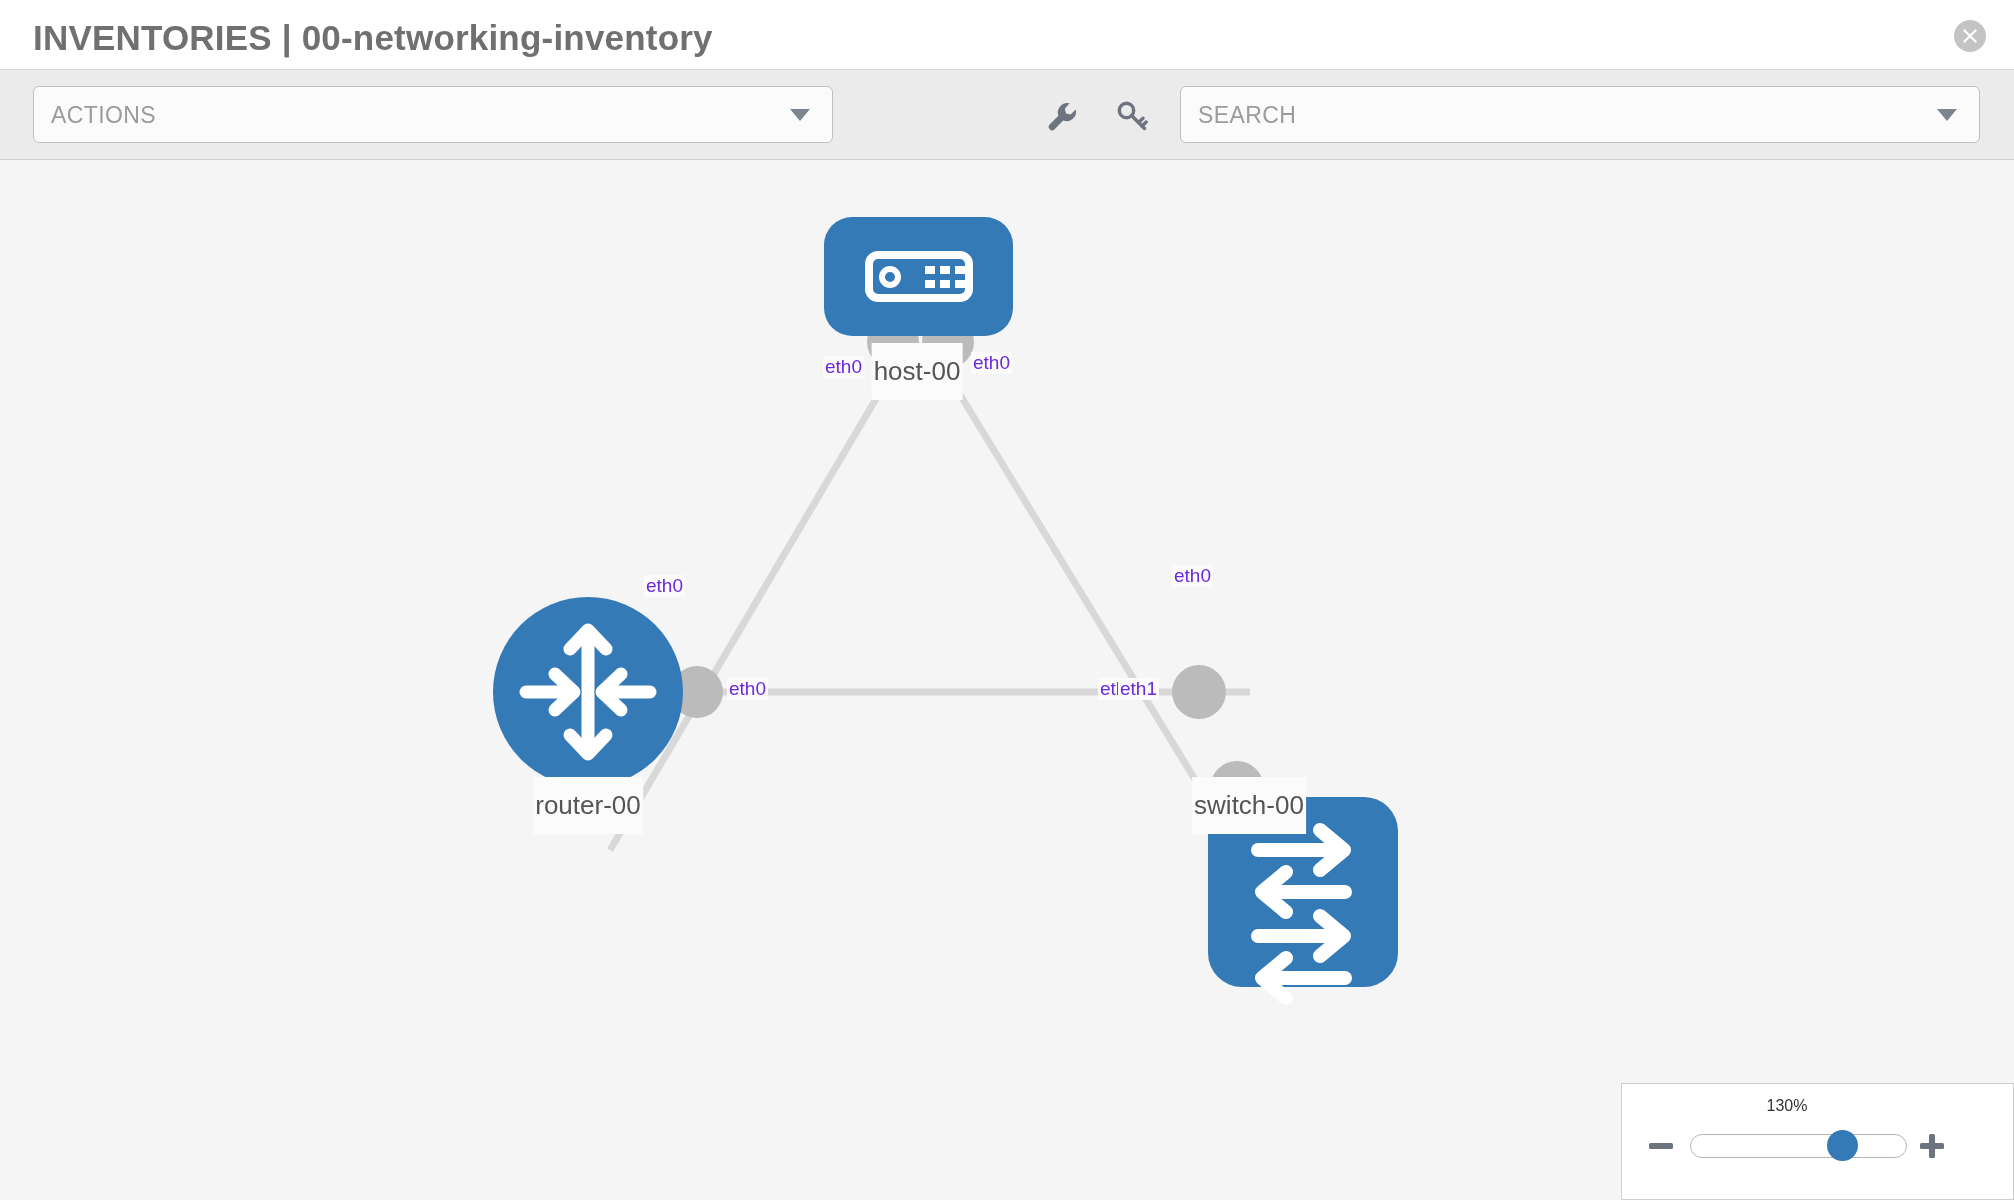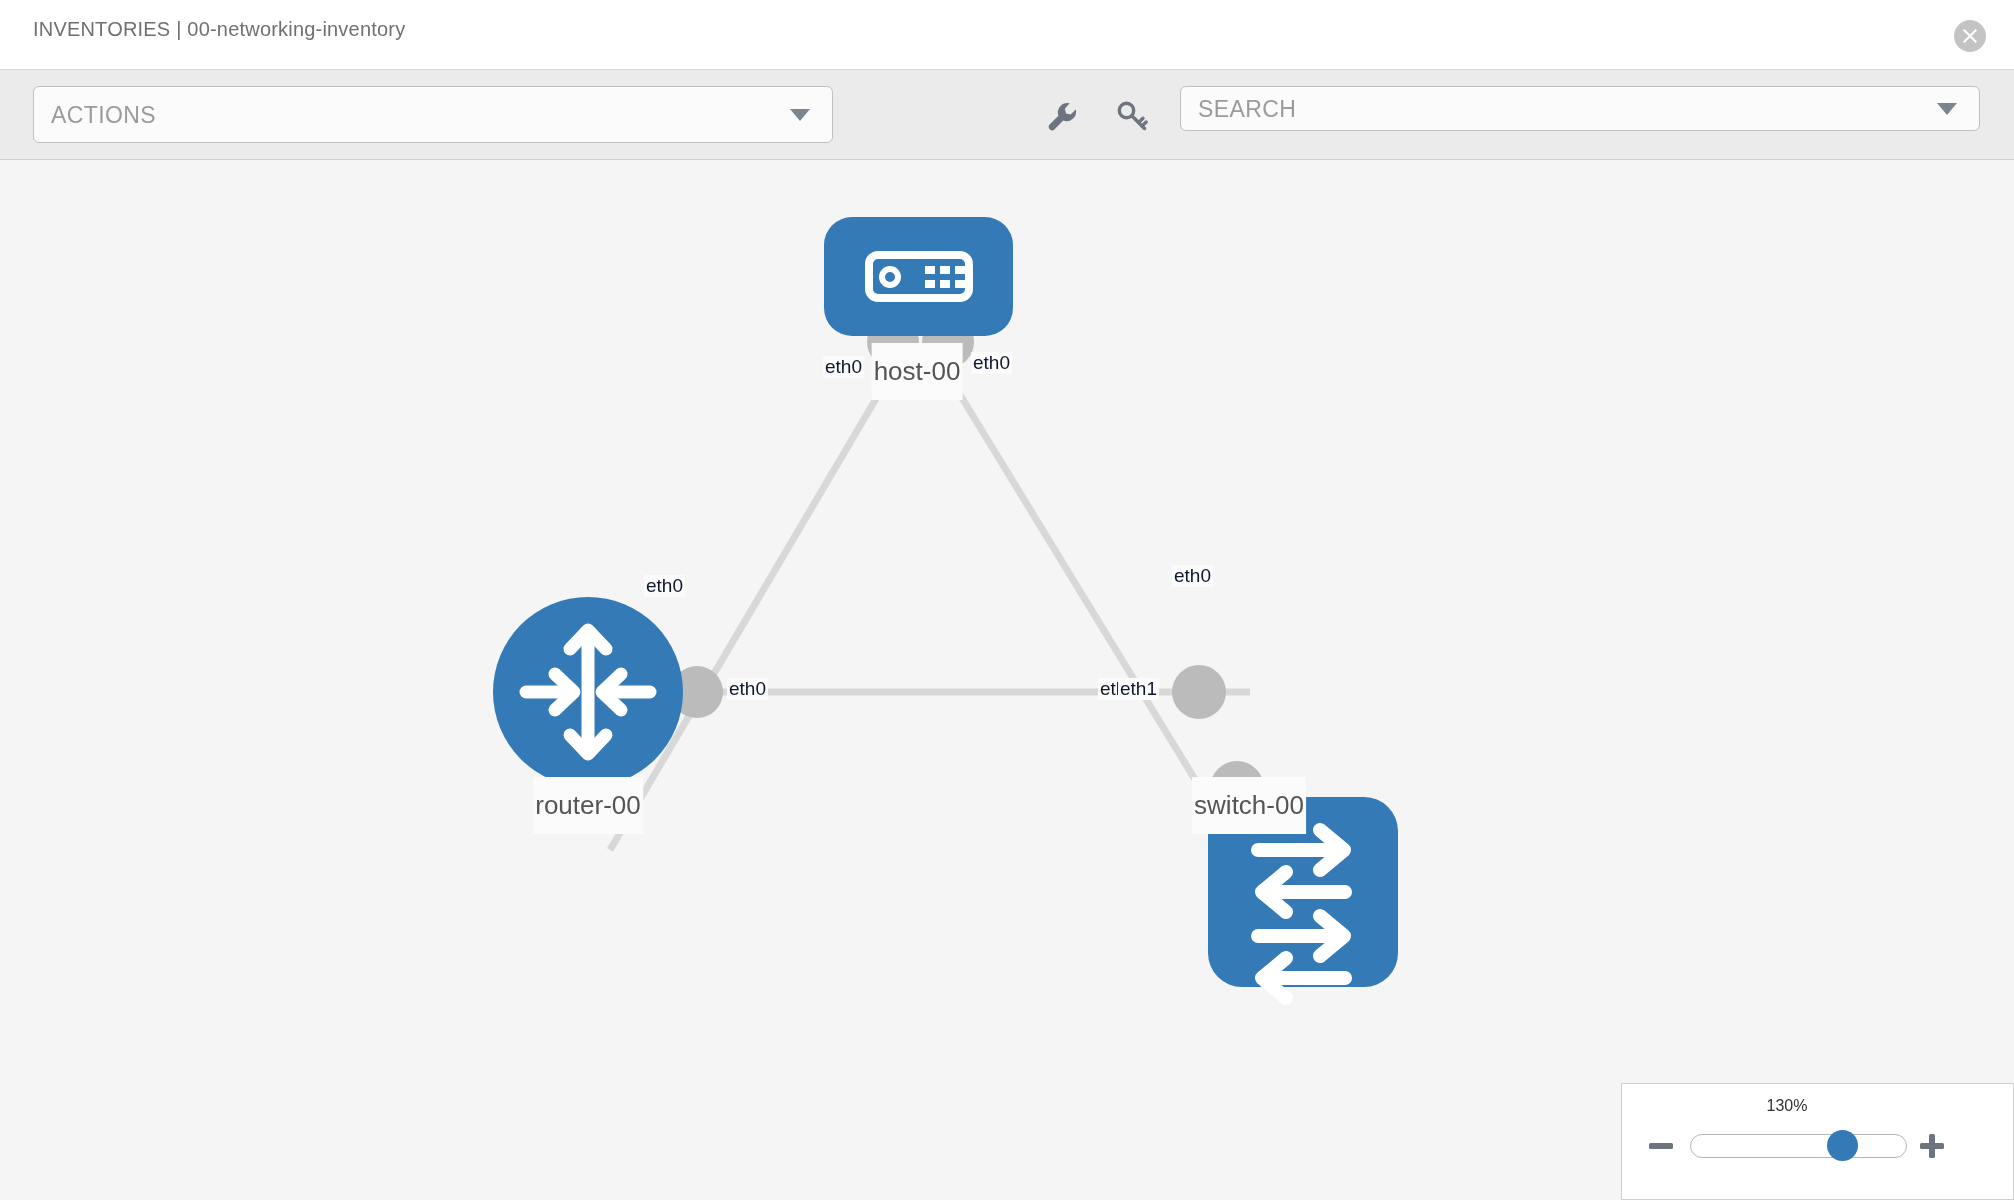--- a/index.html
+++ b/index.html
@@ -22,22 +22,22 @@
     width: 2014px;
     height: 70px;
     background: #ffffff;
     border-bottom: 1px solid #d7d7d7;
     box-sizing: border-box;
   }
   .header-title {
     position: absolute;
     left: 33px;
     top: 18px;
-    font-size: 20px;
-    font-weight: normal;
+    font-size: 35px;
+    font-weight: bold;
     color: #707070;
     letter-spacing: 0.2px;
     white-space: nowrap;
   }
   .close-btn {
     position: absolute;
     right: 28px;
     top: 20px;
     width: 32px;
     height: 32px;
@@ -88,21 +88,21 @@
   #actions-select {
     left: 33px;
     top: 16px;
     width: 800px;
     height: 57px;
   }
   #search-select {
     left: 1180px;
     top: 16px;
     width: 800px;
-    height: 45px;
+    height: 57px;
   }
   .tool-icon {
     position: absolute;
     top: 24px;
     width: 44px;
     height: 44px;
     cursor: pointer;
   }
   #wrench-icon { left: 1040px; }
   #key-icon    { left: 1110px; }
@@ -129,21 +129,21 @@
     font-size: 26px;
     color: #555555;
     background: #fbfbfb;
     white-space: nowrap;
     transform: translateX(-50%);
     padding: 13px 2px;
   }
   .edge-label {
     position: absolute;
     font-size: 19px;
-    color: #0f172a;
+    color: #6d28d9;
     background: #fbfbfb;
     white-space: nowrap;
     padding: 0 2px;
     text-align: right;
   }
 
   
   .zoom-panel {
     position: absolute;
     left: 1621px;

